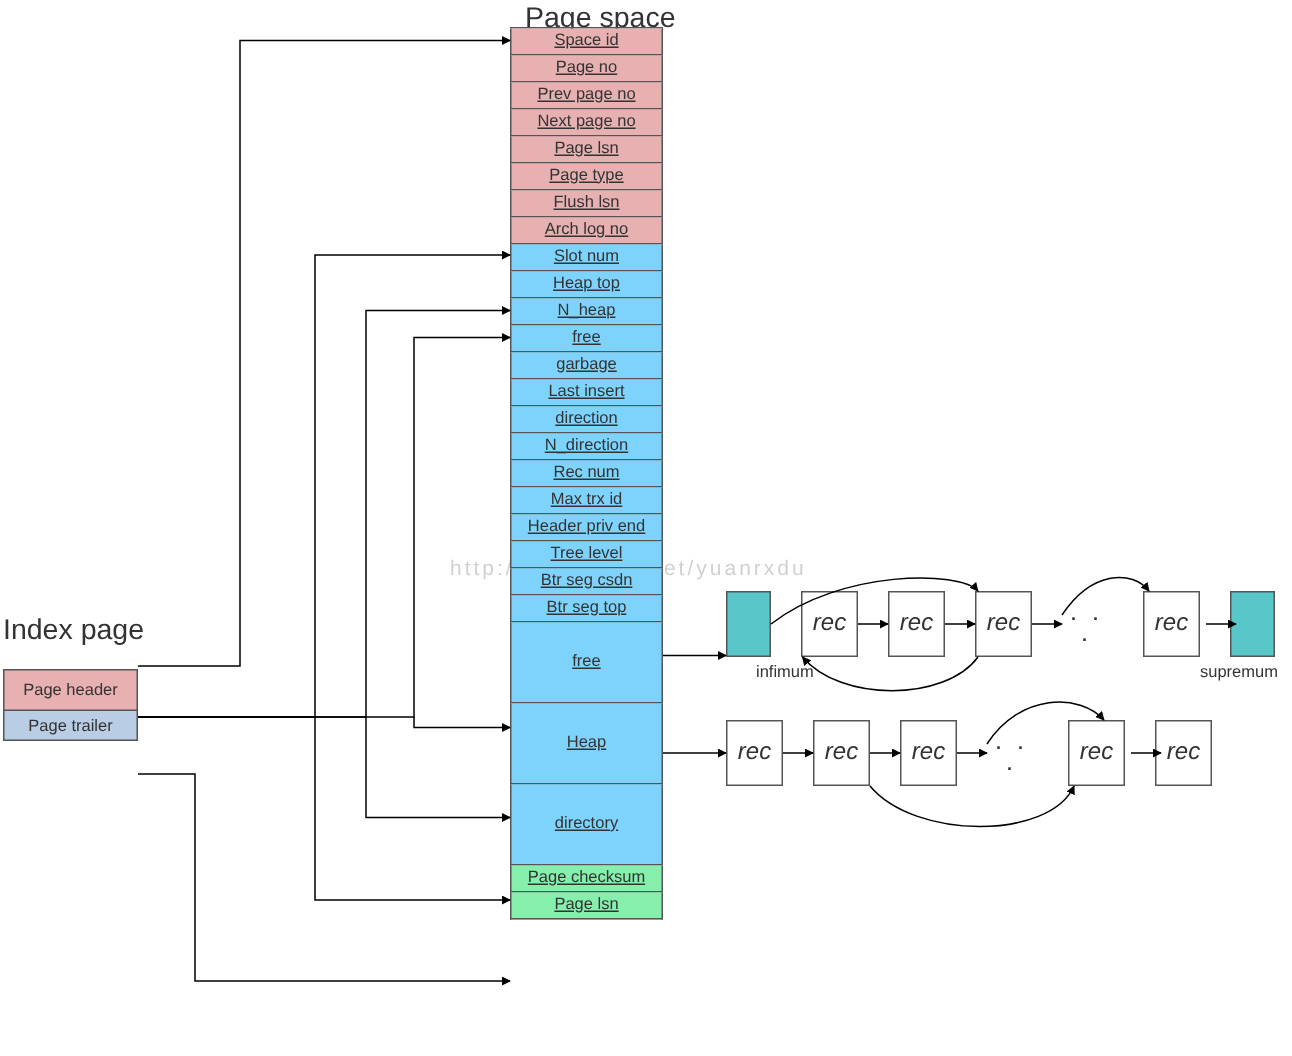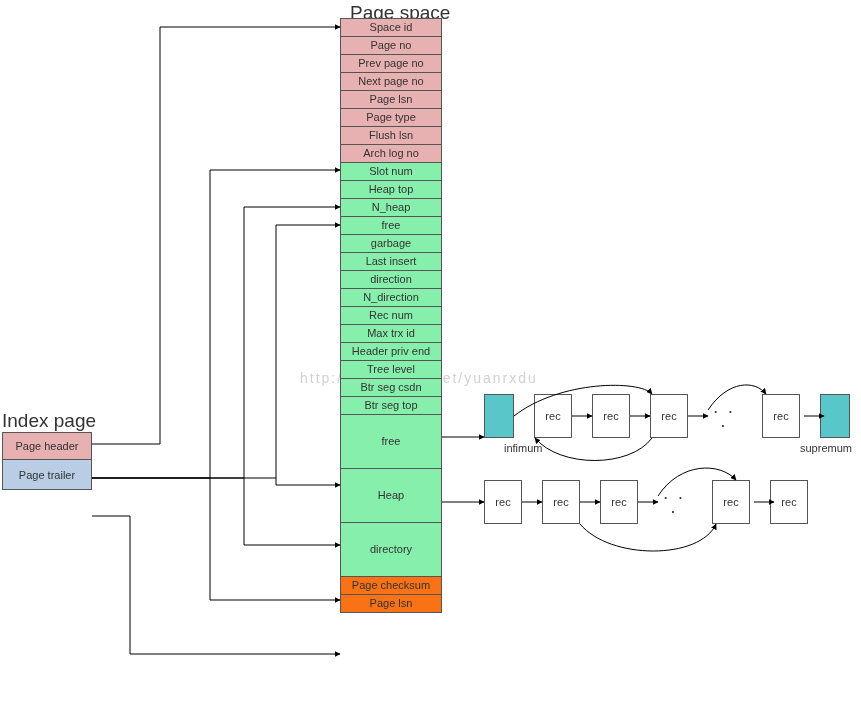--- a/index.html
+++ b/index.html
@@ -32,35 +32,35 @@
     color: rgba(120,120,120,0.35);
     font-size: 14px;
     font-family: Arial, sans-serif;
     letter-spacing: 2px;
   }
 
   
   .idx-col {
     position: absolute;
     left: 2px;
-    top: 432px;
+    top: 446px;
     width: 90px;
   }
   .idx-cell {
     box-sizing: border-box;
     border: 1px solid #555;
     text-align: center;
     display: flex;
     align-items: center;
     justify-content: center;
     font-size: 11px;
   }
   .idx-header { background: #e7b0b1; height: 28px; }
   .idx-body   { background: #77ab59; height: 44px; border-top: none; }
-  .idx-trailer{ background: #b9cde5; height: 30px; border-top: none; }
+  .idx-trailer{ background: #b9cde5; height: 20px; border-top: none; }
 
   
   .ps-col {
     position: absolute;
     left: 340px;
     top: 18px;
     width: 102px;
     border-top: 1px solid #555;
   }
   .ps-cell {
@@ -68,24 +68,25 @@
     border: 1px solid #555;
     border-top: none;
     text-align: center;
     display: flex;
     align-items: center;
     justify-content: center;
     font-size: 11px;
     height: 18px;
     line-height: 1.05;
     padding: 0 2px;
+    text-decoration: underline;
   }
   .c-pink  { background: #e7b0b1; }
-  .c-green { background: #86efac; }
-  .c-blue  { background: #f97316; }
+  .c-green { background: #7dd3fc; }
+  .c-blue  { background: #86efac; }
   .h-lg  { height: 46px; }
   .h-xl  { height: 54px; }
   .h-xl2 { height: 54px; }
   .h-xl3 { height: 54px; }
 
   
   .recrow {
     position: absolute;
     display: flex;
     gap: 20px;
@@ -93,21 +94,22 @@
   }
   .brick {
     box-sizing: border-box;
     border: 1px solid #555;
     background: #fff;
     height: 44px;
     width: 38px;
     display: flex;
     align-items: center;
     justify-content: center;
-    font-size: 11px;
+    font-size: 16px;
+    font-style: italic;
   }
   .brick.cap { background: #59c7c9; width: 30px; }
   .dots {
     width: 34px;
     text-align: center;
     letter-spacing: 4px;
     font-weight: bold;
   }
   .caplabel {
     position: absolute;

